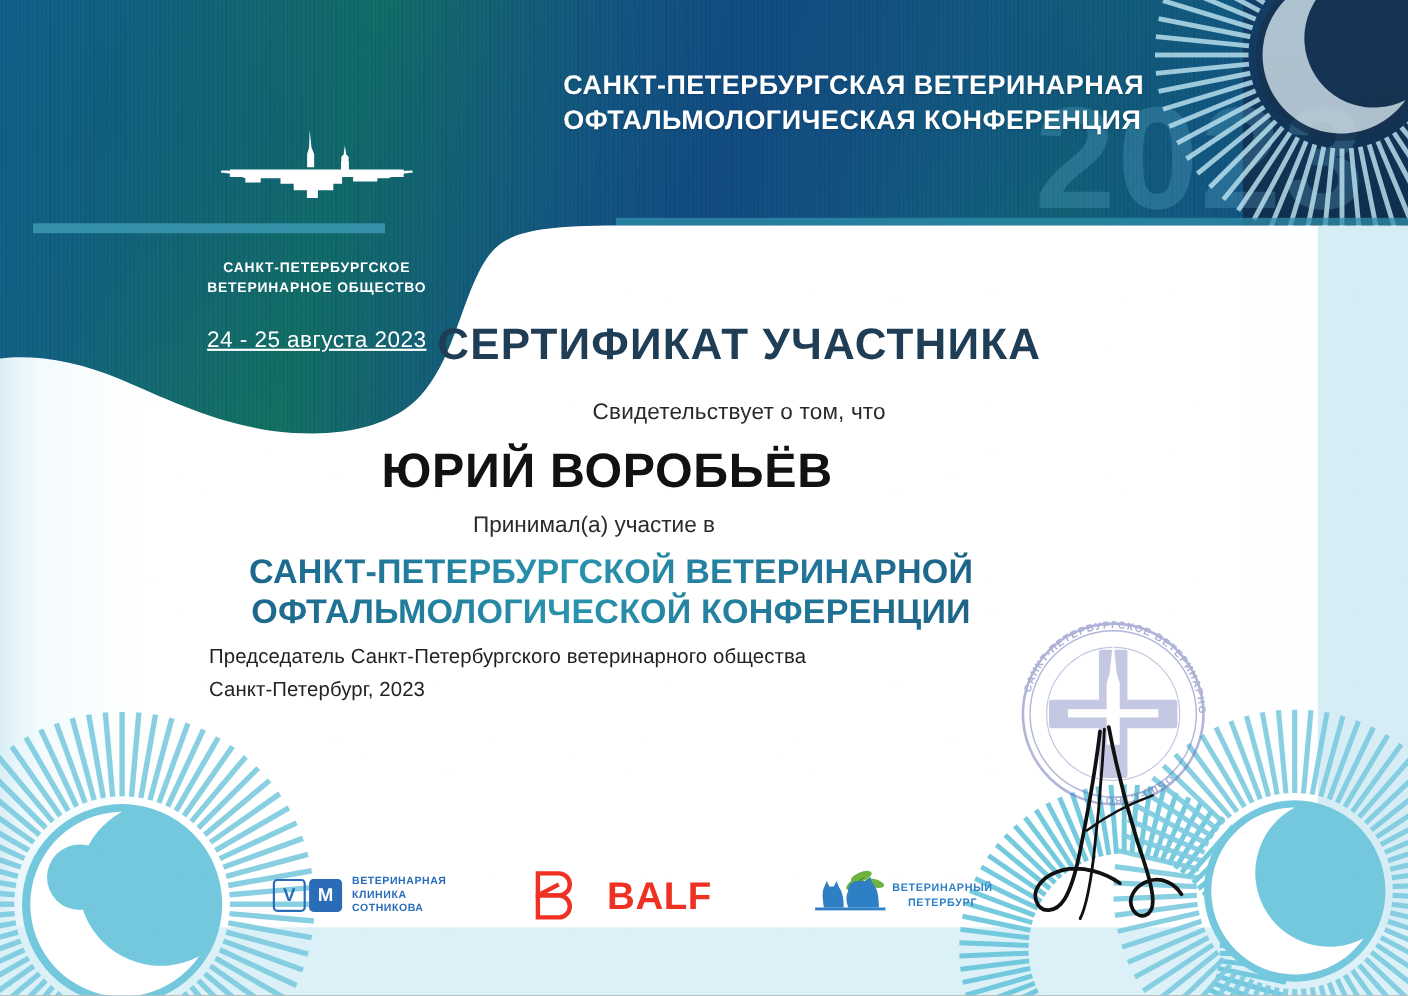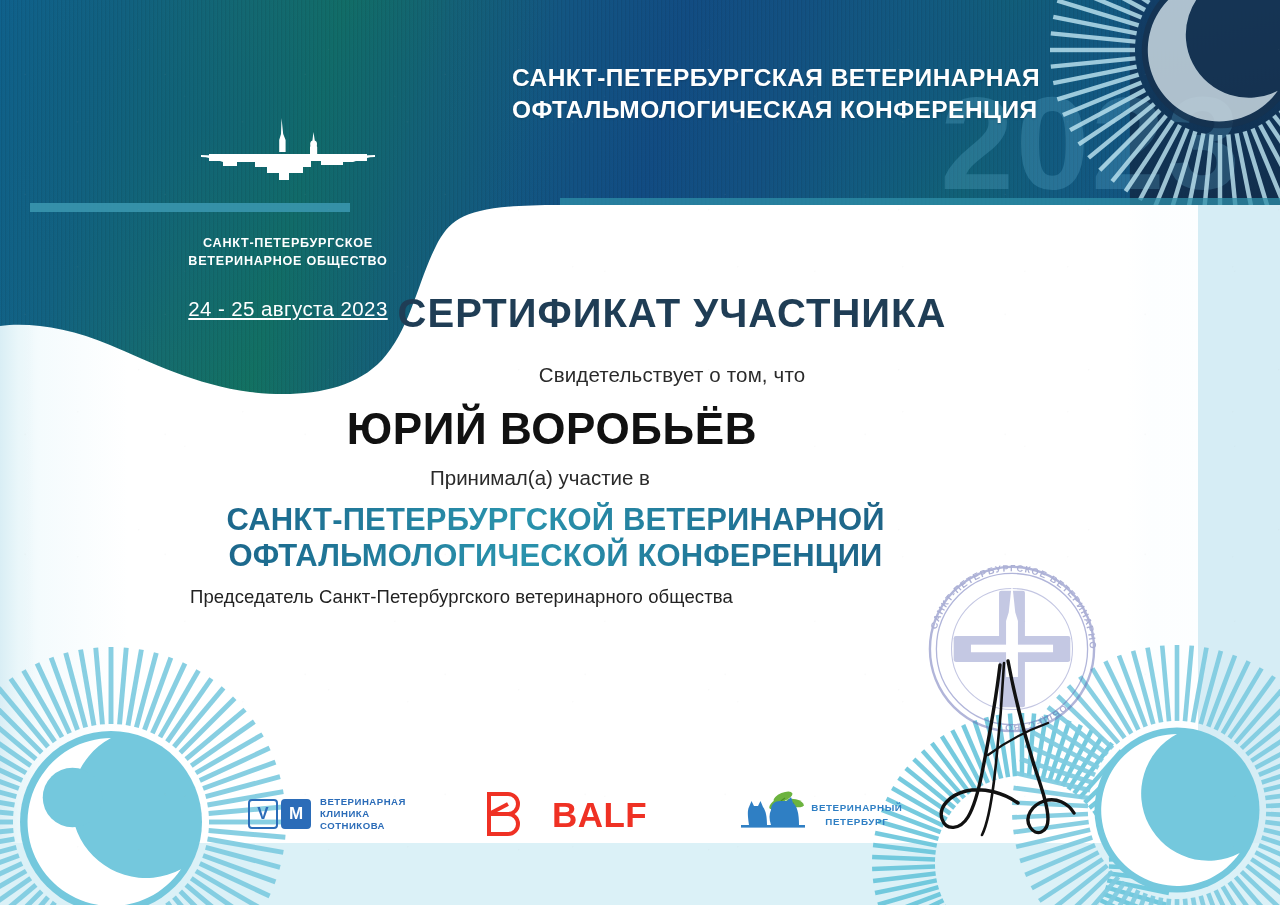--- a/index.html
+++ b/index.html
@@ -488,20 +488,21 @@
   </div>
 
   <div class="cert-heading">СЕРТИФИКАТ УЧАСТНИКА</div>
   <div class="cert-subline">Свидетельствует о том, что</div>
   <div class="recipient-name">ЮРИЙ ВОРОБЬЁВ</div>
   <div class="participation-line">Принимал(а) участие в</div>
   <div class="conference-name">САНКТ-ПЕТЕРБУРГСКОЙ ВЕТЕРИНАРНОЙ ОФТАЛЬМОЛОГИЧЕСКОЙ КОНФЕРЕНЦИИ</div>
 
   <div class="sign-block">
     <div>Председатель Санкт-Петербургского ветеринарного общества</div>
+    <div>Санкт-Петербург, 2023</div>
   </div>
 
   <svg class="bl-eye" viewBox="0 0 200 200">
     <g transform="translate(100,100)">
         <g id="bl-rays">
           <rect x="-1.4" y="-100" width="2.8" height="44" fill="#7ecbe0" opacity="0.92" transform="rotate(0)"></rect>
           <rect x="-1.4" y="-100" width="2.8" height="44" fill="#7ecbe0" opacity="0.92" transform="rotate(5)"></rect>
           <rect x="-1.4" y="-100" width="2.8" height="44" fill="#7ecbe0" opacity="0.92" transform="rotate(10)"></rect>
           <rect x="-1.4" y="-100" width="2.8" height="44" fill="#7ecbe0" opacity="0.92" transform="rotate(15)"></rect>
           <rect x="-1.4" y="-100" width="2.8" height="44" fill="#7ecbe0" opacity="0.92" transform="rotate(20)"></rect>

